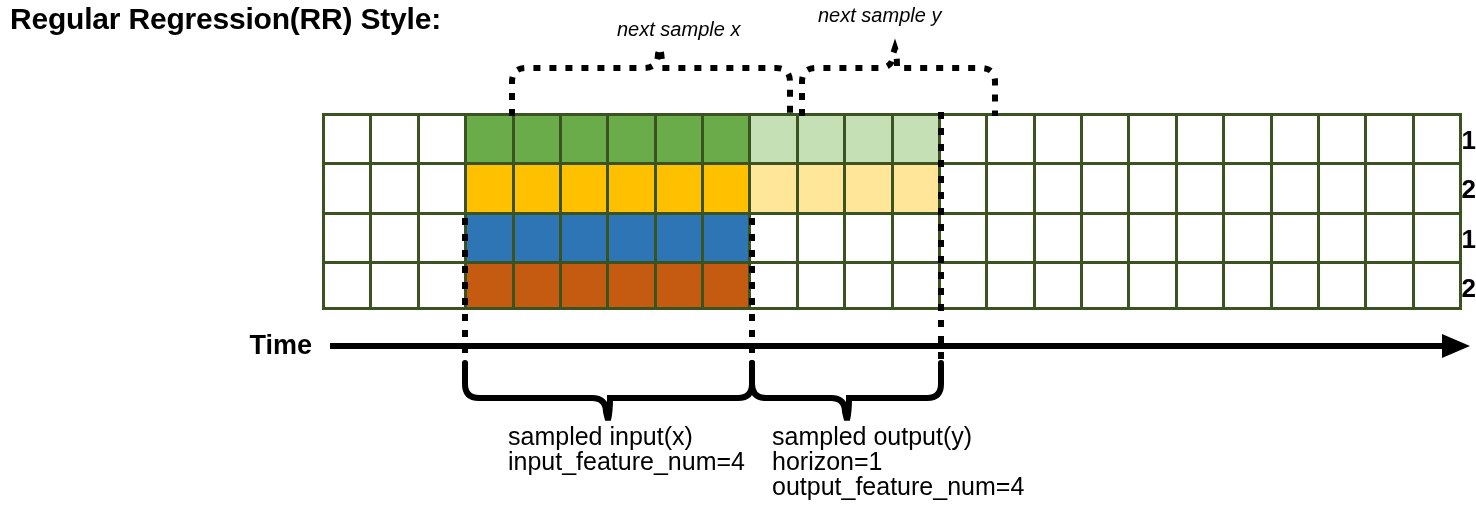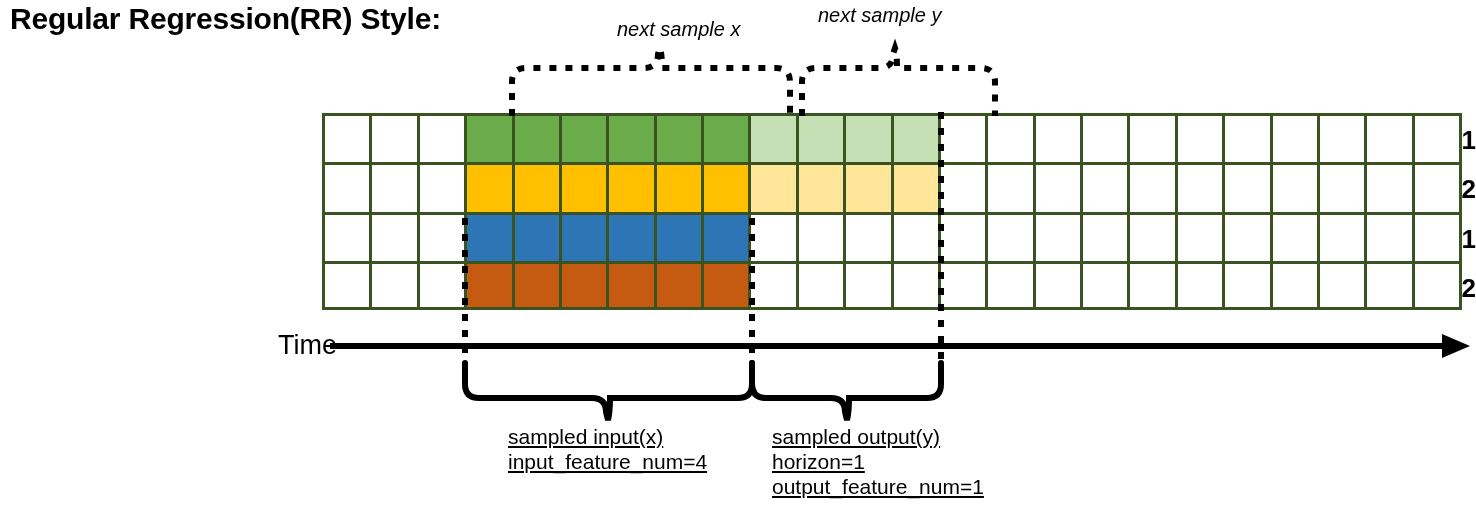--- a/index.html
+++ b/index.html
@@ -43,39 +43,38 @@
     line-height:1;
   }
   #lbl-t1{top:127px;}
   #lbl-t2{top:176px;}
   #lbl-f1{top:226px;}
   #lbl-f2{top:275px;}
 
   
   #time-label{
     position:absolute; left:0; width:312px; text-align:right;
-    top:330px; font-size:27px; font-weight:400;margin-left:25px;
+    top:330px; font-size:27px; font-weight:700;
   }
   #time-axis{position:absolute;left:330px;top:326px;width:1140px;height:42px;}
 
   
   #overlay{position:absolute;left:0;top:0;width:1476px;height:516px;pointer-events:none;}
 
   
   .top-cap{
     position:absolute; font-size:20px; font-style:italic; font-weight:500;
     white-space:nowrap; line-height:1;
   }
   #cap-x{left:586px; top:19px;margin-left:31px;}
   #cap-y{left:818px; top:5px;}
 
   .bot-cap{
-    position:absolute; font-size:21px; line-height:25px;
+    position:absolute; font-size:25px; line-height:25px;
     white-space:nowrap;
-    text-decoration:underline;
   }
   #cap-in{left:508px; top:424px;}
   #cap-out{left:772px; top:424px;}
 </style>
 </head>
 <body>
 
 <div id="page-title">Regular Regression(RR) Style:</div>
 
 <div class="row-label" id="lbl-t1">Target 1</div>
@@ -220,14 +219,14 @@
 <div class="top-cap" id="cap-x">next sample x</div>
 <div class="top-cap" id="cap-y">next sample y</div>
 
 <div class="bot-cap" id="cap-in">
   <div>sampled input(x)</div>
   <div>input_feature_num=4</div>
 </div>
 <div class="bot-cap" id="cap-out">
   <div>sampled output(y)</div>
   <div>horizon=1</div>
-  <div>output_feature_num=1</div>
+  <div>output_feature_num=4</div>
 </div>
 
 </body></html>

